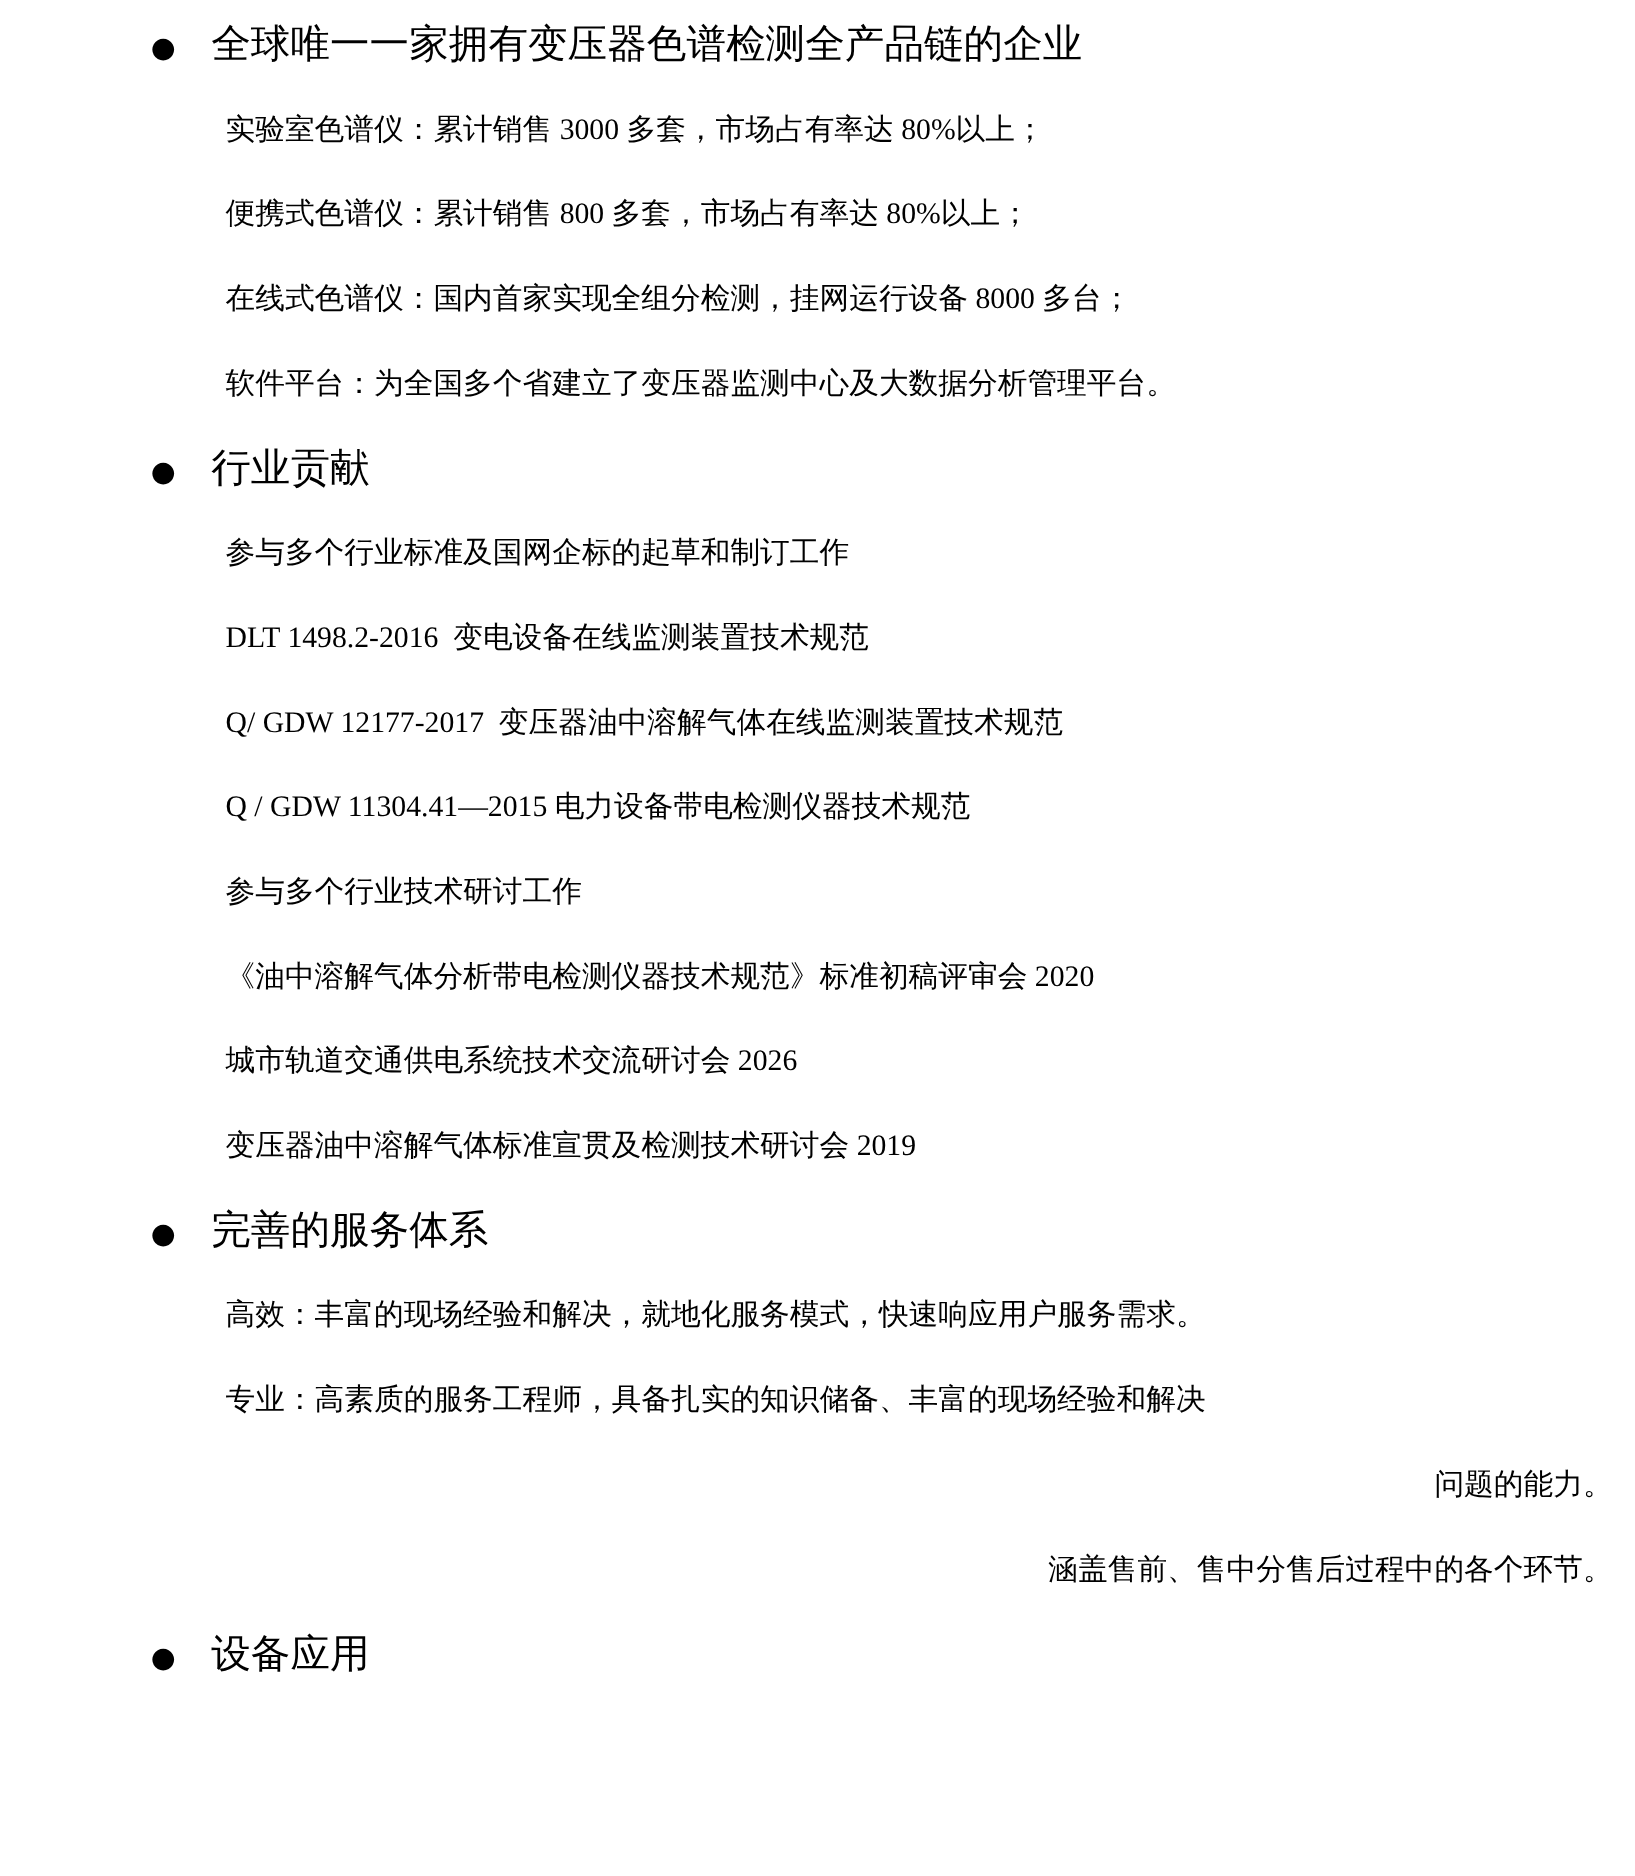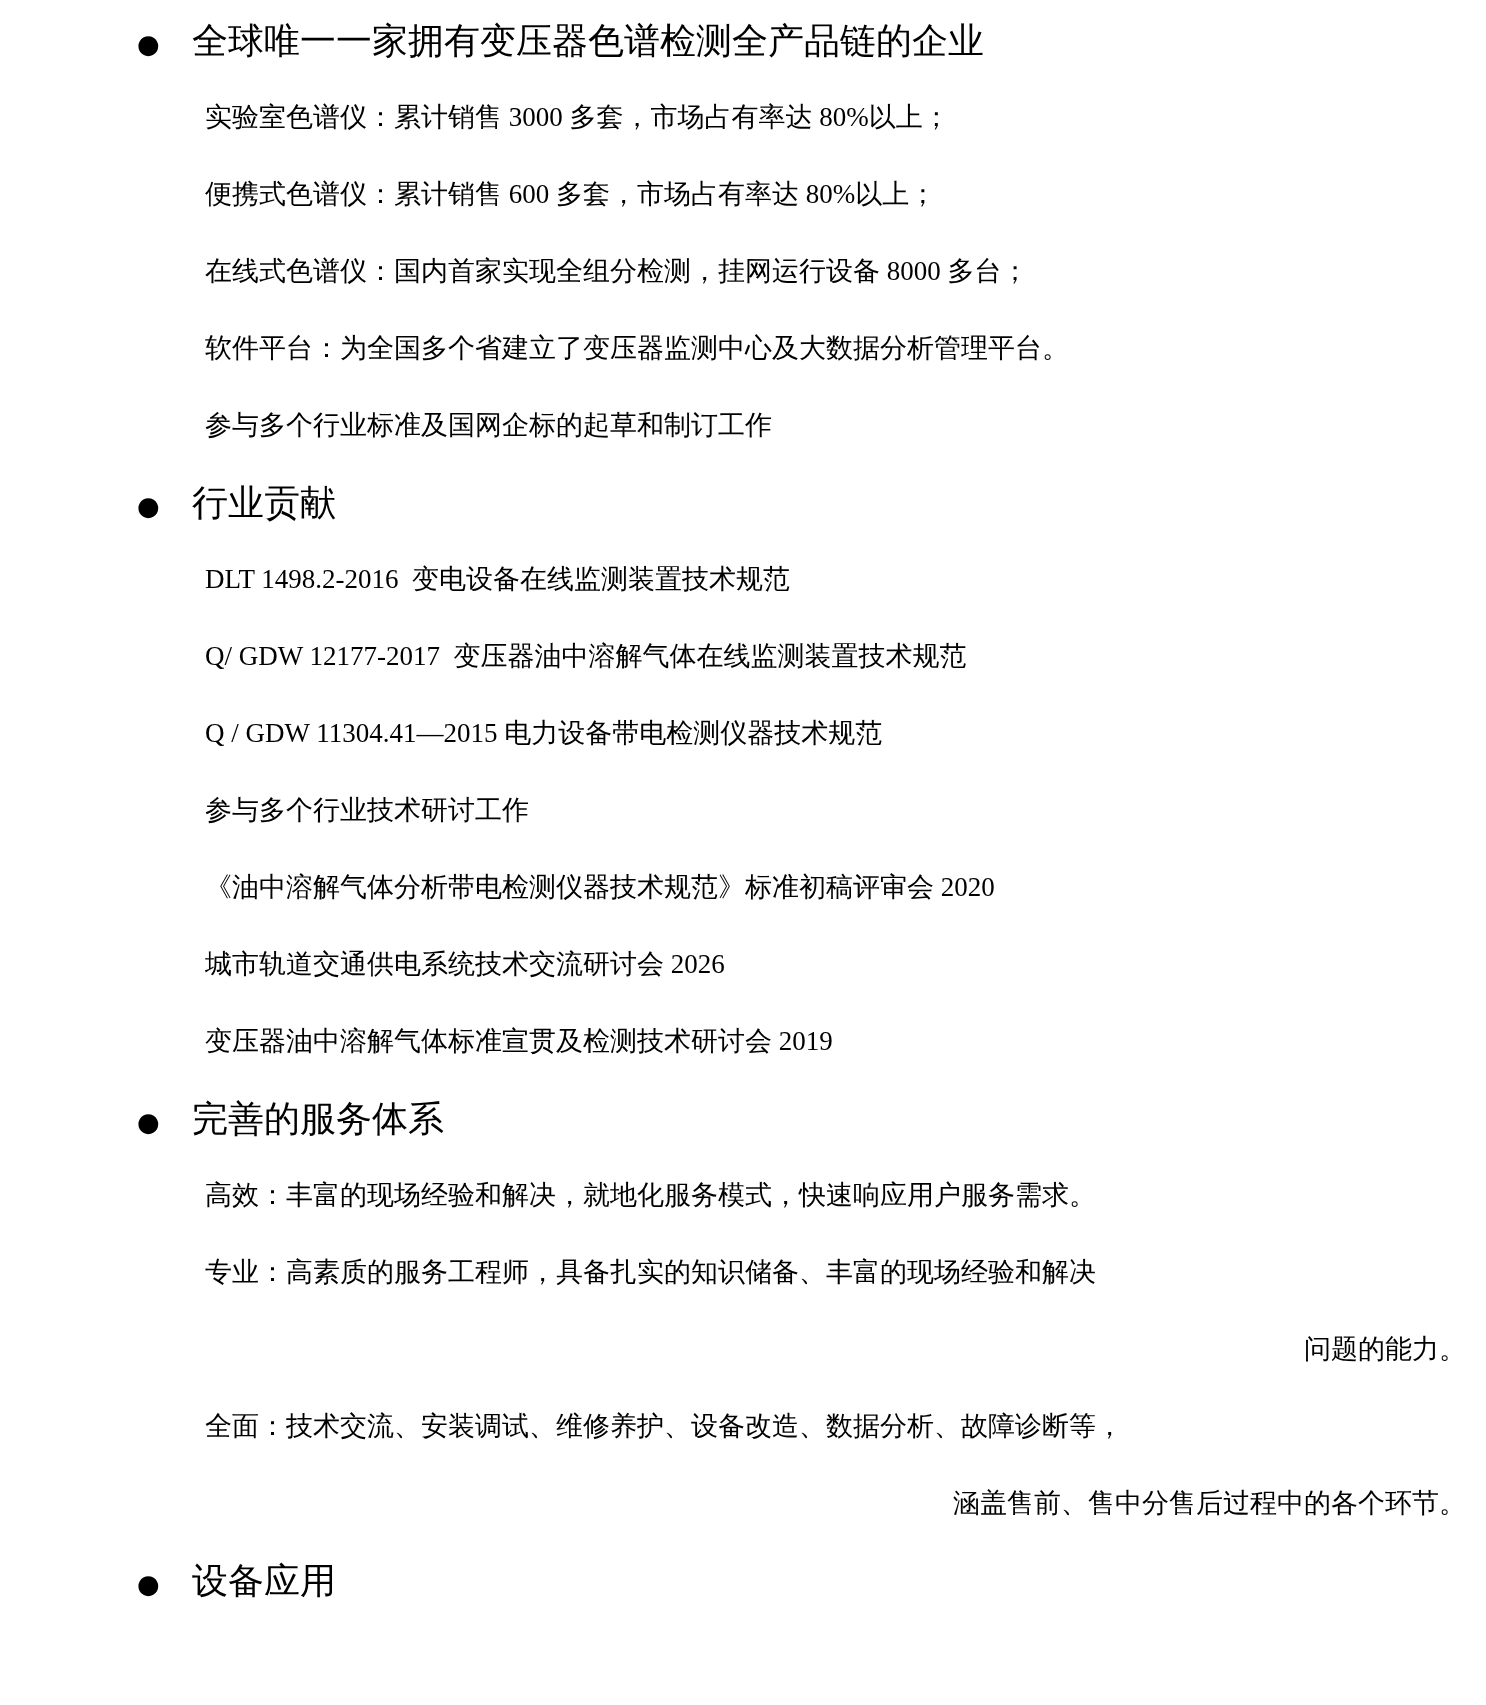--- a/index.html
+++ b/index.html
@@ -44,38 +44,37 @@
   }
 </style>
 </head>
 <body>
 
 <div class="doc">
 
   <div class="line heading"><span class="bullet">●</span><span>全球唯一一家拥有变压器色谱检测全产品链的企业</span></div>
 
   <div class="line body indent">实验室色谱仪：累计销售 3000 多套，市场占有率达 80%以上；</div>
-  <div class="line body indent">便携式色谱仪：累计销售 600 多套，市场占有率达 80%以上；</div>
+  <div class="line body indent">便携式色谱仪：累计销售 800 多套，市场占有率达 80%以上；</div>
   <div class="line body indent">在线式色谱仪：国内首家实现全组分检测，挂网运行设备 8000 多台；</div>
   <div class="line body indent">软件平台：为全国多个省建立了变压器监测中心及大数据分析管理平台。</div>
 
+  <div class="line heading"><span class="bullet">●</span><span>行业贡献</span></div>
+
   <div class="line body indent">参与多个行业标准及国网企标的起草和制订工作</div>
-
-  <div class="line heading"><span class="bullet">●</span><span>行业贡献</span></div>
   <div class="line body indent">DLT 1498.2-2016  变电设备在线监测装置技术规范</div>
   <div class="line body indent">Q/ GDW 12177-2017  变压器油中溶解气体在线监测装置技术规范</div>
   <div class="line body indent">Q / GDW 11304.41—2015 电力设备带电检测仪器技术规范</div>
   <div class="line body indent">参与多个行业技术研讨工作</div>
   <div class="line body indent">《油中溶解气体分析带电检测仪器技术规范》标准初稿评审会 2020</div>
   <div class="line body indent">城市轨道交通供电系统技术交流研讨会 2026</div>
   <div class="line body indent">变压器油中溶解气体标准宣贯及检测技术研讨会 2019</div>
 
   <div class="line heading"><span class="bullet">●</span><span>完善的服务体系</span></div>
 
   <div class="line body indent">高效：丰富的现场经验和解决，就地化服务模式，快速响应用户服务需求。</div>
   <div class="line body indent">专业：高素质的服务工程师，具备扎实的知识储备、丰富的现场经验和解决</div>
   <div class="line body flush">问题的能力。</div>
-  <div class="line body indent">全面：技术交流、安装调试、维修养护、设备改造、数据分析、故障诊断等，</div>
   <div class="line body flush">涵盖售前、售中分售后过程中的各个环节。</div>
 
   <div class="line heading"><span class="bullet">●</span><span>设备应用</span></div>
 
 </div>
 
 </body></html>

